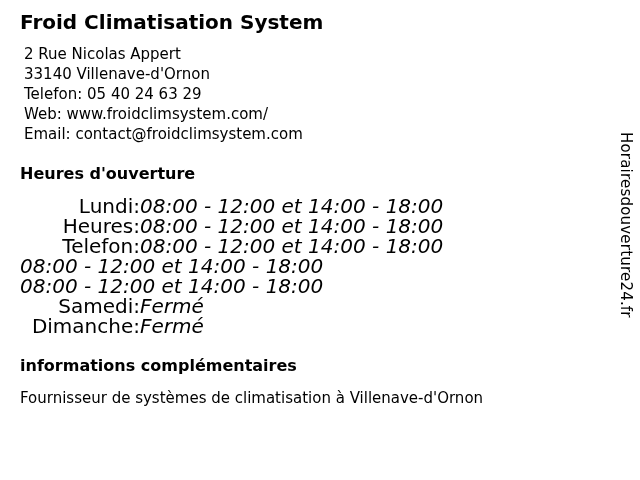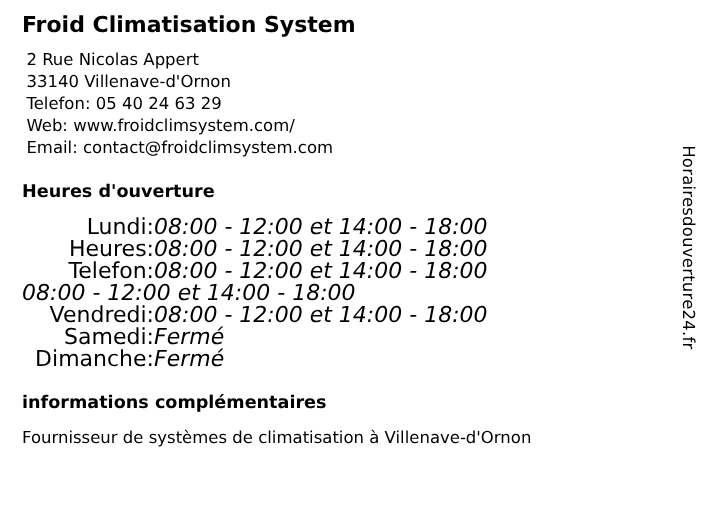--- a/index.html
+++ b/index.html
@@ -101,21 +101,20 @@
       <span class="hours-time">08:00 - 12:00 et 14:00 - 18:00</span>
     </div>
     <div class="hours-row">
       <span class="hours-day">Telefon:</span>
       <span class="hours-time">08:00 - 12:00 et 14:00 - 18:00</span>
     </div>
     <div class="hours-row">
       <span class="hours-time">08:00 - 12:00 et 14:00 - 18:00</span>
     </div>
     <div class="hours-row">
-      <span class="hours-day">Vendredi:</span>
       <span class="hours-time">08:00 - 12:00 et 14:00 - 18:00</span>
     </div>
     <div class="hours-row">
       <span class="hours-day">Samedi:</span>
       <span class="hours-time">Fermé</span>
     </div>
     <div class="hours-row">
       <span class="hours-day">Dimanche:</span>
       <span class="hours-time">Fermé</span>
     </div>

